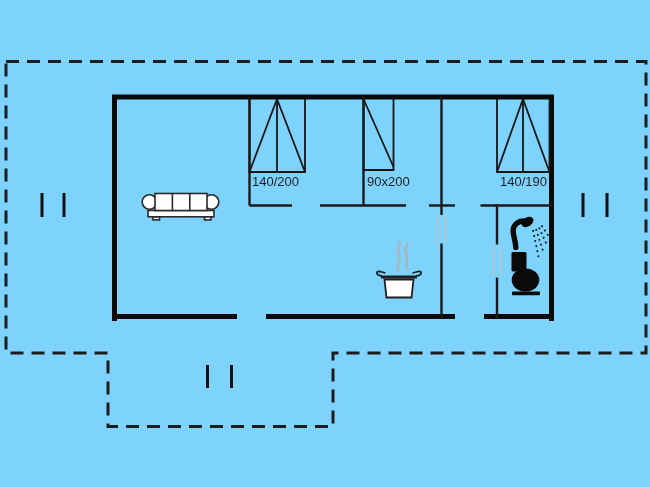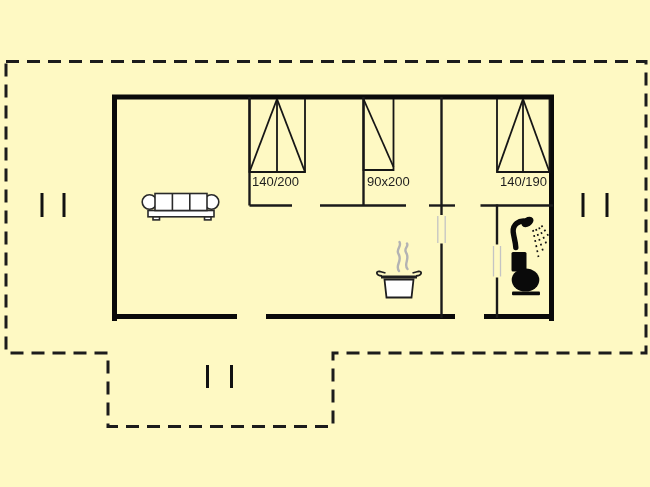--- a/index.html
+++ b/index.html
@@ -1,16 +1,16 @@
 <!DOCTYPE html>
 <html><head>
 <meta charset="utf-8">
 <style>
   html,body{margin:0;padding:0;background:#ffffff;}
-  #stage{position:relative;width:650px;height:487px;background:#fef9c3;overflow:hidden;
+  #stage{position:relative;width:650px;height:487px;background:#7dd3fc;overflow:hidden;
          font-family:"Liberation Sans", sans-serif;}
   svg{position:absolute;left:0;top:0;}
   text.bed-label{font-family:"Liberation Sans", sans-serif;font-size:13px;fill:#1f1f1f;}
 </style>
 </head>
 <body>
 
 <div id="stage">
 <svg width="650" height="487" viewBox="0 0 650 487" xmlns="http://www.w3.org/2000/svg">
 

